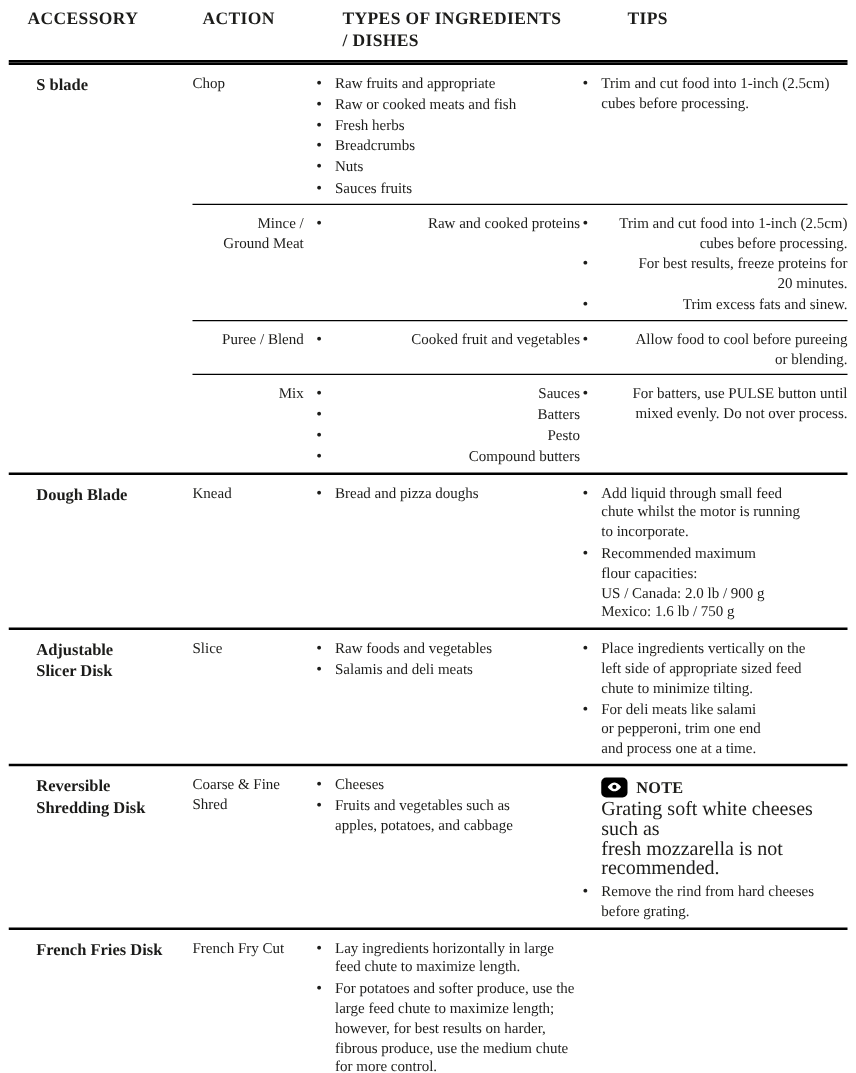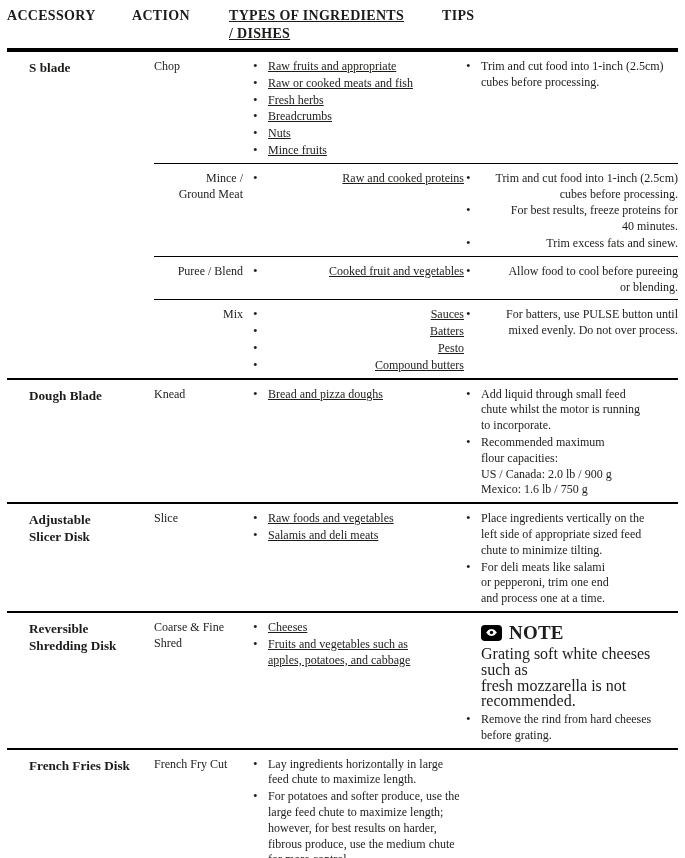--- a/index.html
+++ b/index.html
@@ -25,25 +25,26 @@
     align-items: flex-start;
     padding: 7px 0 5px 0;
     border-bottom: 2px solid #000;
   }
   .th {
     font-size: 14px;
     font-weight: bold;
     letter-spacing: 0.3px;
     line-height: 18px;
     white-space: pre-line;
+    margin-left: 15px;
   }
   
   .c-acc    { width: 125px; flex: none; box-sizing: border-box; padding-right: 8px; }
   .c-action { width: 97px;  flex: none; box-sizing: border-box; padding-right: 8px; }
-  .c-ing    { width: 213px; flex: none; box-sizing: border-box; padding-right: 10px; text-decoration: underline; }
+  .c-ing    { width: 213px; flex: none; box-sizing: border-box; padding-right: 10px; }
   .c-tips   { flex: 1; min-width: 0; }
   
   .group {
     display: flex;
     align-items: stretch;
     border-top: 2px solid #000;
   }
   .group:first-of-type { border-top: none; }
   .acc-name {
     font-size: 13.2px;
@@ -93,21 +94,21 @@
     width: 21px;
     height: 16px;
     background: #000;
     border-radius: 4px;
     display: inline-flex;
     align-items: center;
     justify-content: center;
     flex: none;
   }
   .note-label {
-    font-size: 19px;
+    font-size: 13px;
     font-weight: bold;
     letter-spacing: 0.2px;
   }
   .note-text {
     font-size: 16px;
     line-height: 15.8px;
     white-space: pre-line;
   }
 </style>
 </head>
@@ -129,39 +130,39 @@
       <div class="subrows">
 
         <div class="subrow">
           <div class="c-action action-label">Chop</div>
           <div class="c-ing list">
             <div class="li">Raw fruits and appropriate</div>
             <div class="li">Raw or cooked meats and fish</div>
             <div class="li">Fresh herbs</div>
             <div class="li">Breadcrumbs</div>
             <div class="li">Nuts</div>
-            <div class="li">Mince fruits</div>
+            <div class="li">Sauces fruits</div>
           </div>
           <div class="c-tips list">
             <div class="li">Trim and cut food into 1-inch (2.5cm)
 cubes before processing.</div>
           </div>
         </div>
 
         <div class="subrow">
           <div class="c-action action-label">Mince /
 Ground Meat</div>
           <div class="c-ing list">
             <div class="li">Raw and cooked proteins</div>
           </div>
           <div class="c-tips list">
             <div class="li">Trim and cut food into 1-inch (2.5cm)
 cubes before processing.</div>
             <div class="li">For best results, freeze proteins for
-40 minutes.</div>
+20 minutes.</div>
             <div class="li">Trim excess fats and sinew.</div>
           </div>
         </div>
 
         <div class="subrow">
           <div class="c-action action-label">Puree / Blend</div>
           <div class="c-ing list">
             <div class="li">Cooked fruit and vegetables</div>
           </div>
           <div class="c-tips list">

